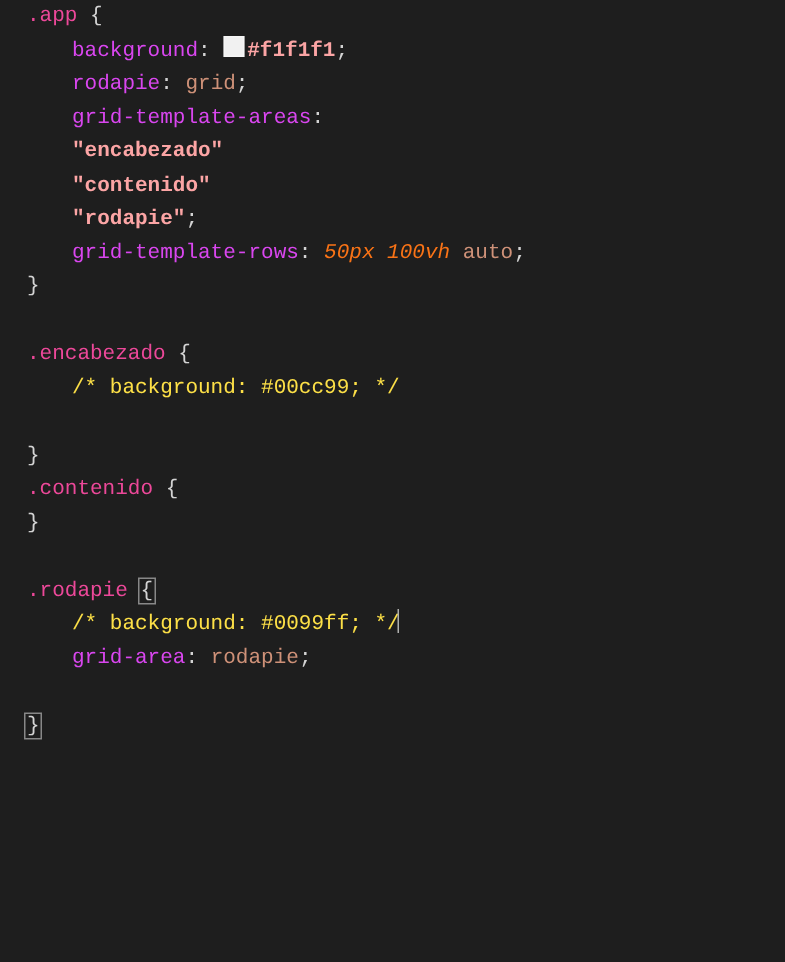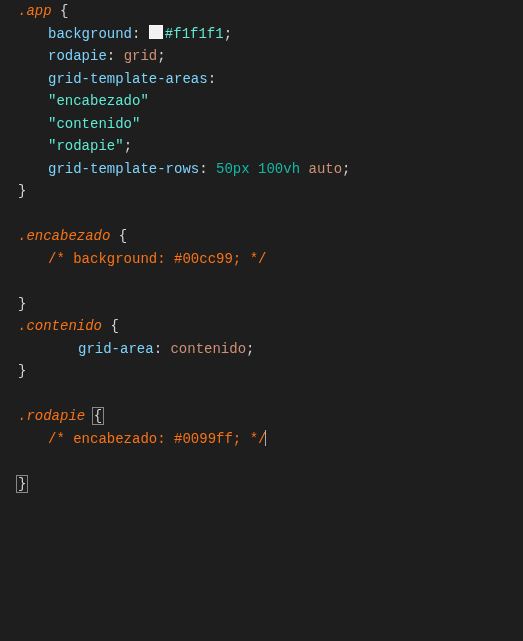--- a/index.html
+++ b/index.html
@@ -14,29 +14,29 @@
     height: 641px;
     overflow: hidden;
   }
   .editor {
     padding: 0 0 0 18px;
   }
   .line {
     white-space: pre;
     height: 22.5px;
   }
-  .selector { color: #f97316; font-style: italic; }
+  .selector { color: #ec4899; }
   .brace { color: #d4d4d4; }
-  .prop { color: #7dd3fc; text-align: center; }
+  .prop { color: #d946ef; text-align: center; }
   .colon { color: #d4d4d4; }
-  .value { color: #5eead4; }
+  .value { color: #fca5a5; font-weight: bold; }
   .kw { color: #ce9178; text-align: right; }
-  .num { color: #14b8a6; }
+  .num { color: #f97316; font-style: italic; }
   .semi { color: #d4d4d4; }
-  .comment { color: #f97316; }
+  .comment { color: #fde047; }
   .swatch {
     display: inline-block;
     width: 12px;
     height: 12px;
     vertical-align: -1px;
     margin-right: 2px;
     border: 1px solid rgba(255,255,255,0.4);
   }
   .cursor {
     display: inline-block;
@@ -89,28 +89,28 @@
 <div class="line"><span class="indent i1 indent-guide"></span><span class="comment">/* background: #00cc99; */</span></div>
 
 
 <div class="line"><span class="indent i1 indent-guide"></span></div>
 
 <div class="line"><span class="brace">}</span></div>
 
 <div class="line"><span class="selector">.contenido</span> <span class="brace">{</span></div>
 
 
-<div class="line"><span class="indent i1 indent-guide"></span><span class="indent i1"></span><span class="prop">grid-area</span><span class="colon">:</span> <span class="kw">contenido</span><span class="semi">;</span></div>
 
 <div class="line"><span class="brace">}</span></div>
 
 <div class="line"></div>
 
 <div class="line"><span class="selector">.rodapie</span> <span class="brace brace-match">{</span></div>
 
-<div class="line"><span class="indent i1 indent-guide"></span><span class="comment">/* encabezado: #0099ff; */</span><span class="cursor"></span></div>
+<div class="line"><span class="indent i1 indent-guide"></span><span class="comment">/* background: #0099ff; */</span><span class="cursor"></span></div>
 
+<div class="line"><span class="indent i1 indent-guide"></span><span class="prop">grid-area</span><span class="colon">:</span> <span class="kw">rodapie</span><span class="semi">;</span></div>
 
 <div class="line"><span class="indent i1 indent-guide"></span></div>
 
 <div class="line"><span class="brace brace-match">}</span></div>
 
 </div>
 
 </body></html>

